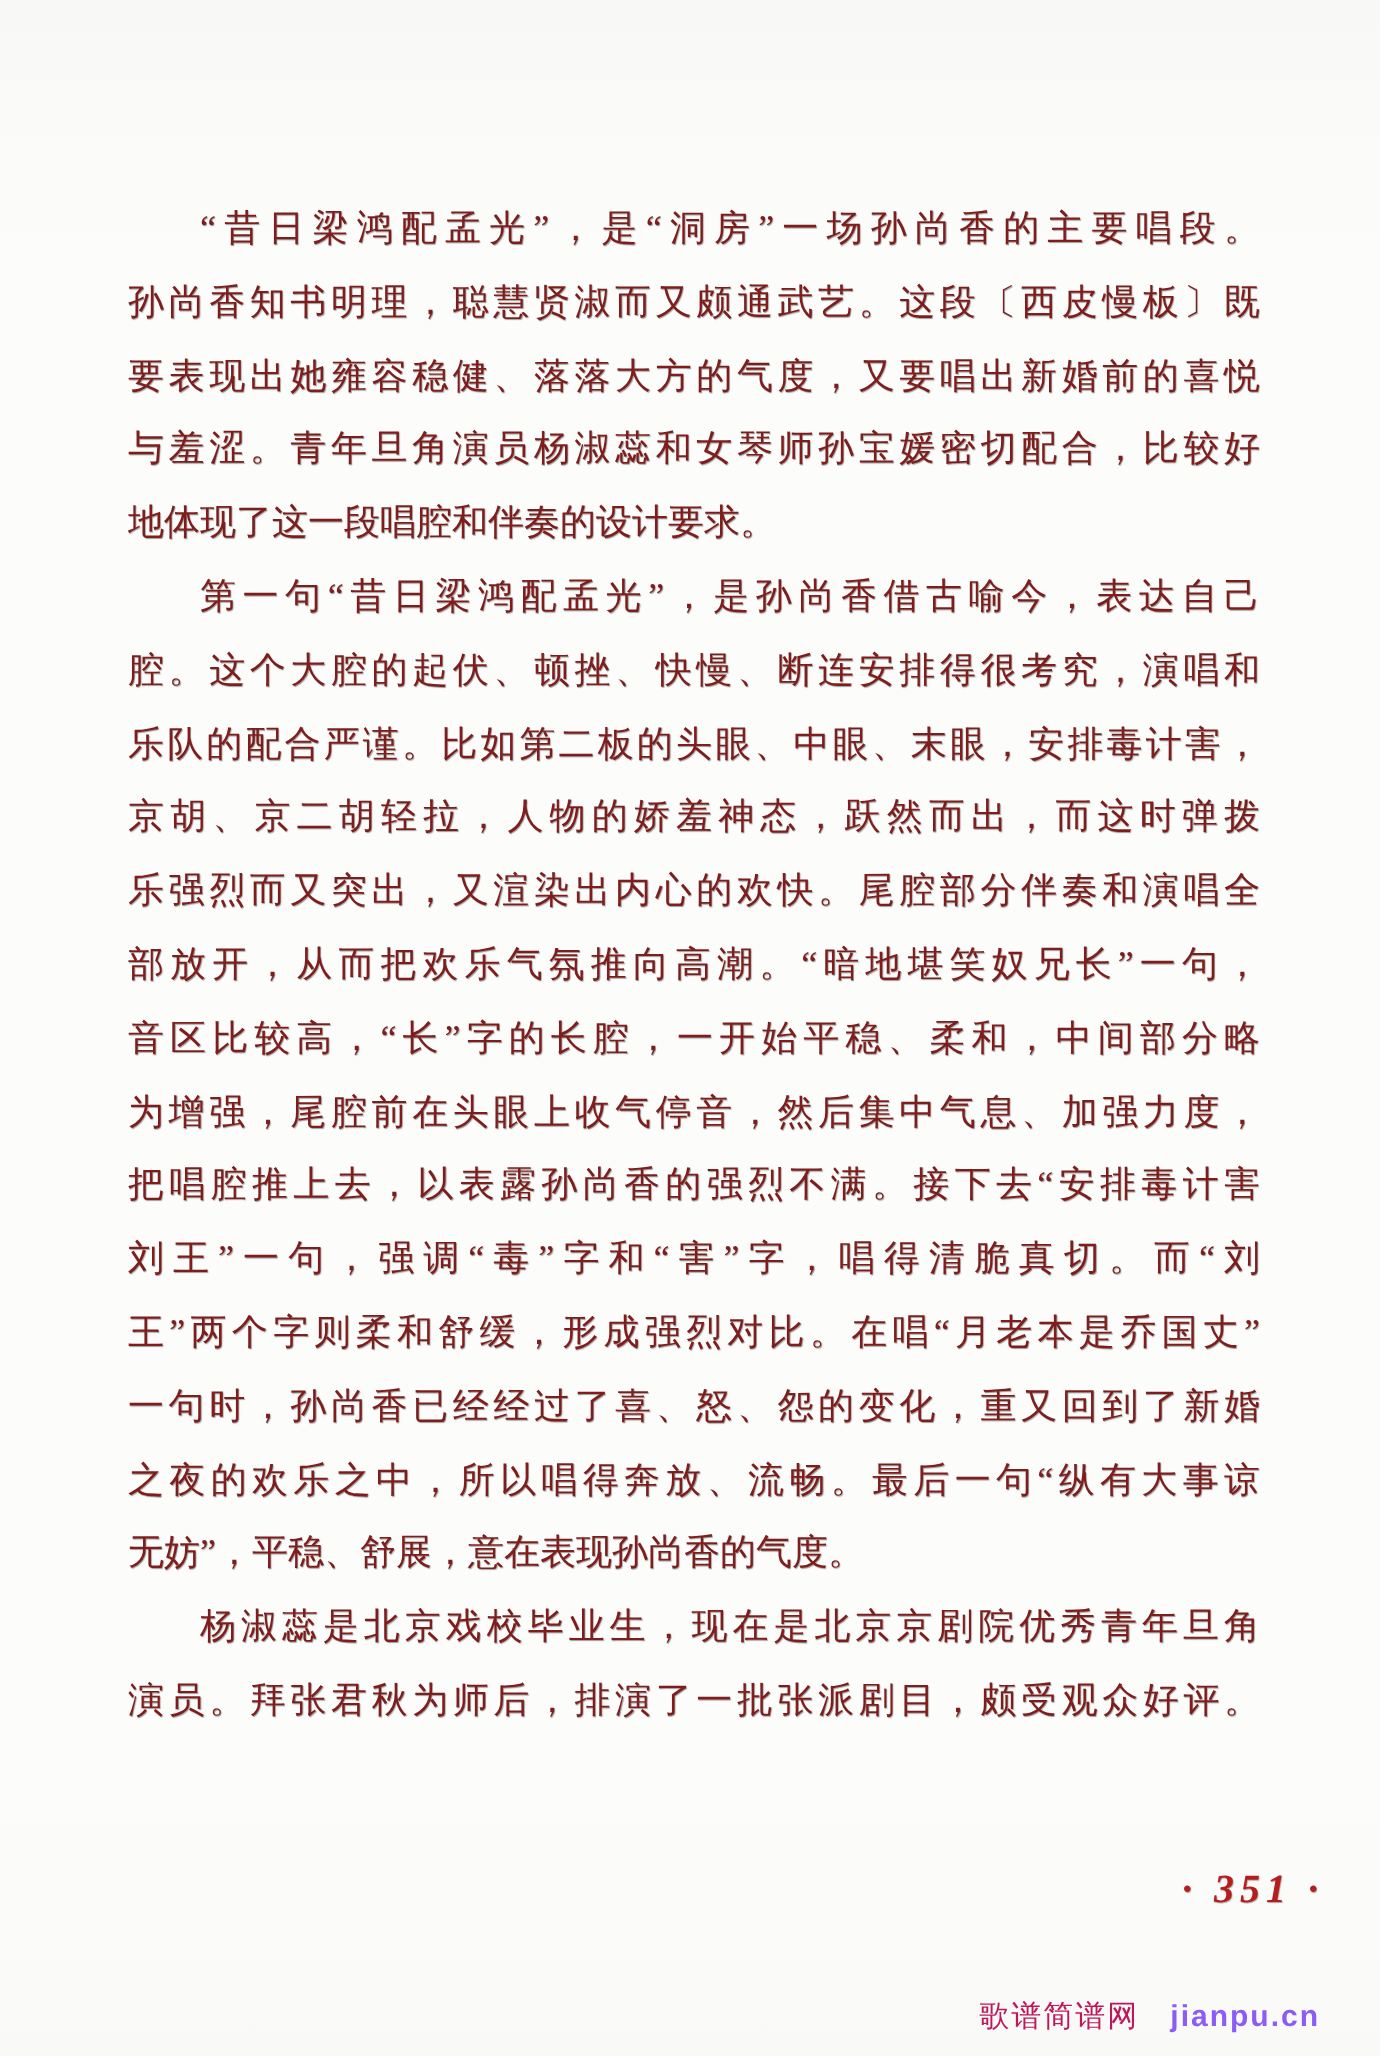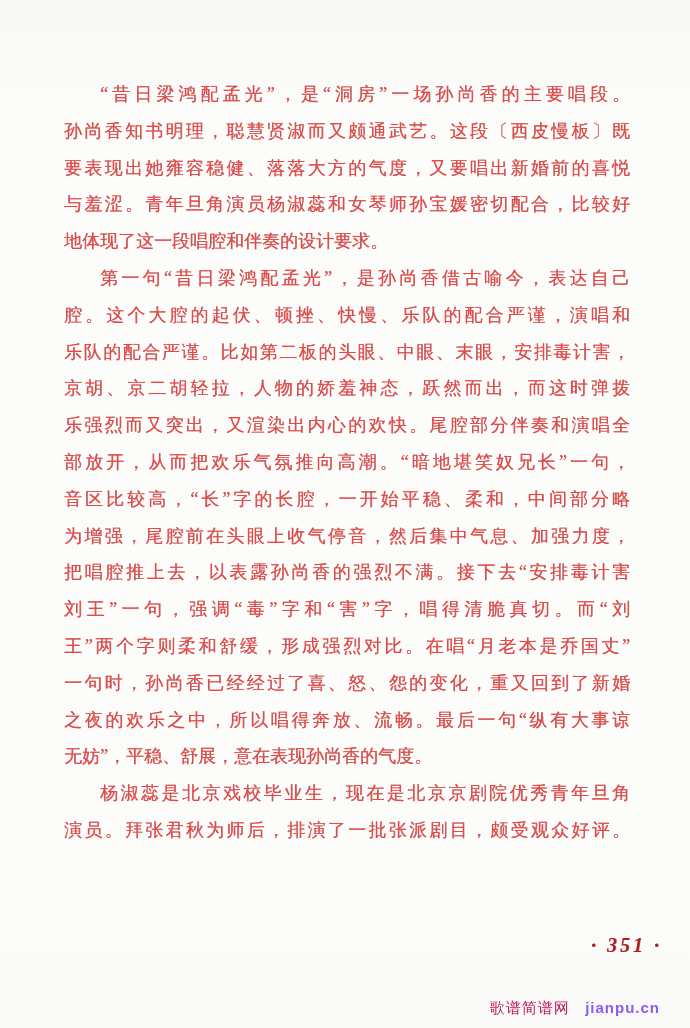--- a/index.html
+++ b/index.html
@@ -67,33 +67,33 @@
     white-space: nowrap;
   }
   .watermark .site-name { color: #a2a2a2; }
   .watermark .site-url  { color: #e0796b; font-weight: 600; }
 </style>
 </head>
 <body>
 
 <div class="page" style="background: rgb(252, 252, 250);">
 
-  <div class="text-column" style="color: #ef4444;">
+  <div class="text-column" style="color: #7f1d1d; margin-top: 20px;">
 
     <div class="para">
       <div class="line indent">“昔日梁鸿配孟光”，是“洞房”一场孙尚香的主要唱段。</div>
       <div class="line">孙尚香知书明理，聪慧贤淑而又颇通武艺。这段〔西皮慢板〕既</div>
       <div class="line">要表现出她雍容稳健、落落大方的气度，又要唱出新婚前的喜悦</div>
       <div class="line">与羞涩。青年旦角演员杨淑蕊和女琴师孙宝媛密切配合，比较好</div>
       <div class="line end">地体现了这一段唱腔和伴奏的设计要求。</div>
     </div>
 
     <div class="para">
       <div class="line indent">第一句“昔日梁鸿配孟光”，是孙尚香借古喻今，表达自己</div>
-      <div class="line">腔。这个大腔的起伏、顿挫、快慢、乐队的配合严谨，演唱和</div>
+      <div class="line">腔。这个大腔的起伏、顿挫、快慢、断连安排得很考究，演唱和</div>
       <div class="line">乐队的配合严谨。比如第二板的头眼、中眼、末眼，安排毒计害，</div>
       <div class="line">京胡、京二胡轻拉，人物的娇羞神态，跃然而出，而这时弹拨</div>
       <div class="line">乐强烈而又突出，又渲染出内心的欢快。尾腔部分伴奏和演唱全</div>
       <div class="line">部放开，从而把欢乐气氛推向高潮。“暗地堪笑奴兄长”一句，</div>
       <div class="line">音区比较高，“长”字的长腔，一开始平稳、柔和，中间部分略</div>
       <div class="line">为增强，尾腔前在头眼上收气停音，然后集中气息、加强力度，</div>
       <div class="line">把唱腔推上去，以表露孙尚香的强烈不满。接下去“安排毒计害</div>
       <div class="line">刘王”一句，强调“毒”字和“害”字，唱得清脆真切。而“刘</div>
       <div class="line">王”两个字则柔和舒缓，形成强烈对比。在唱“月老本是乔国丈”</div>
       <div class="line">一句时，孙尚香已经经过了喜、怒、怨的变化，重又回到了新婚</div>

